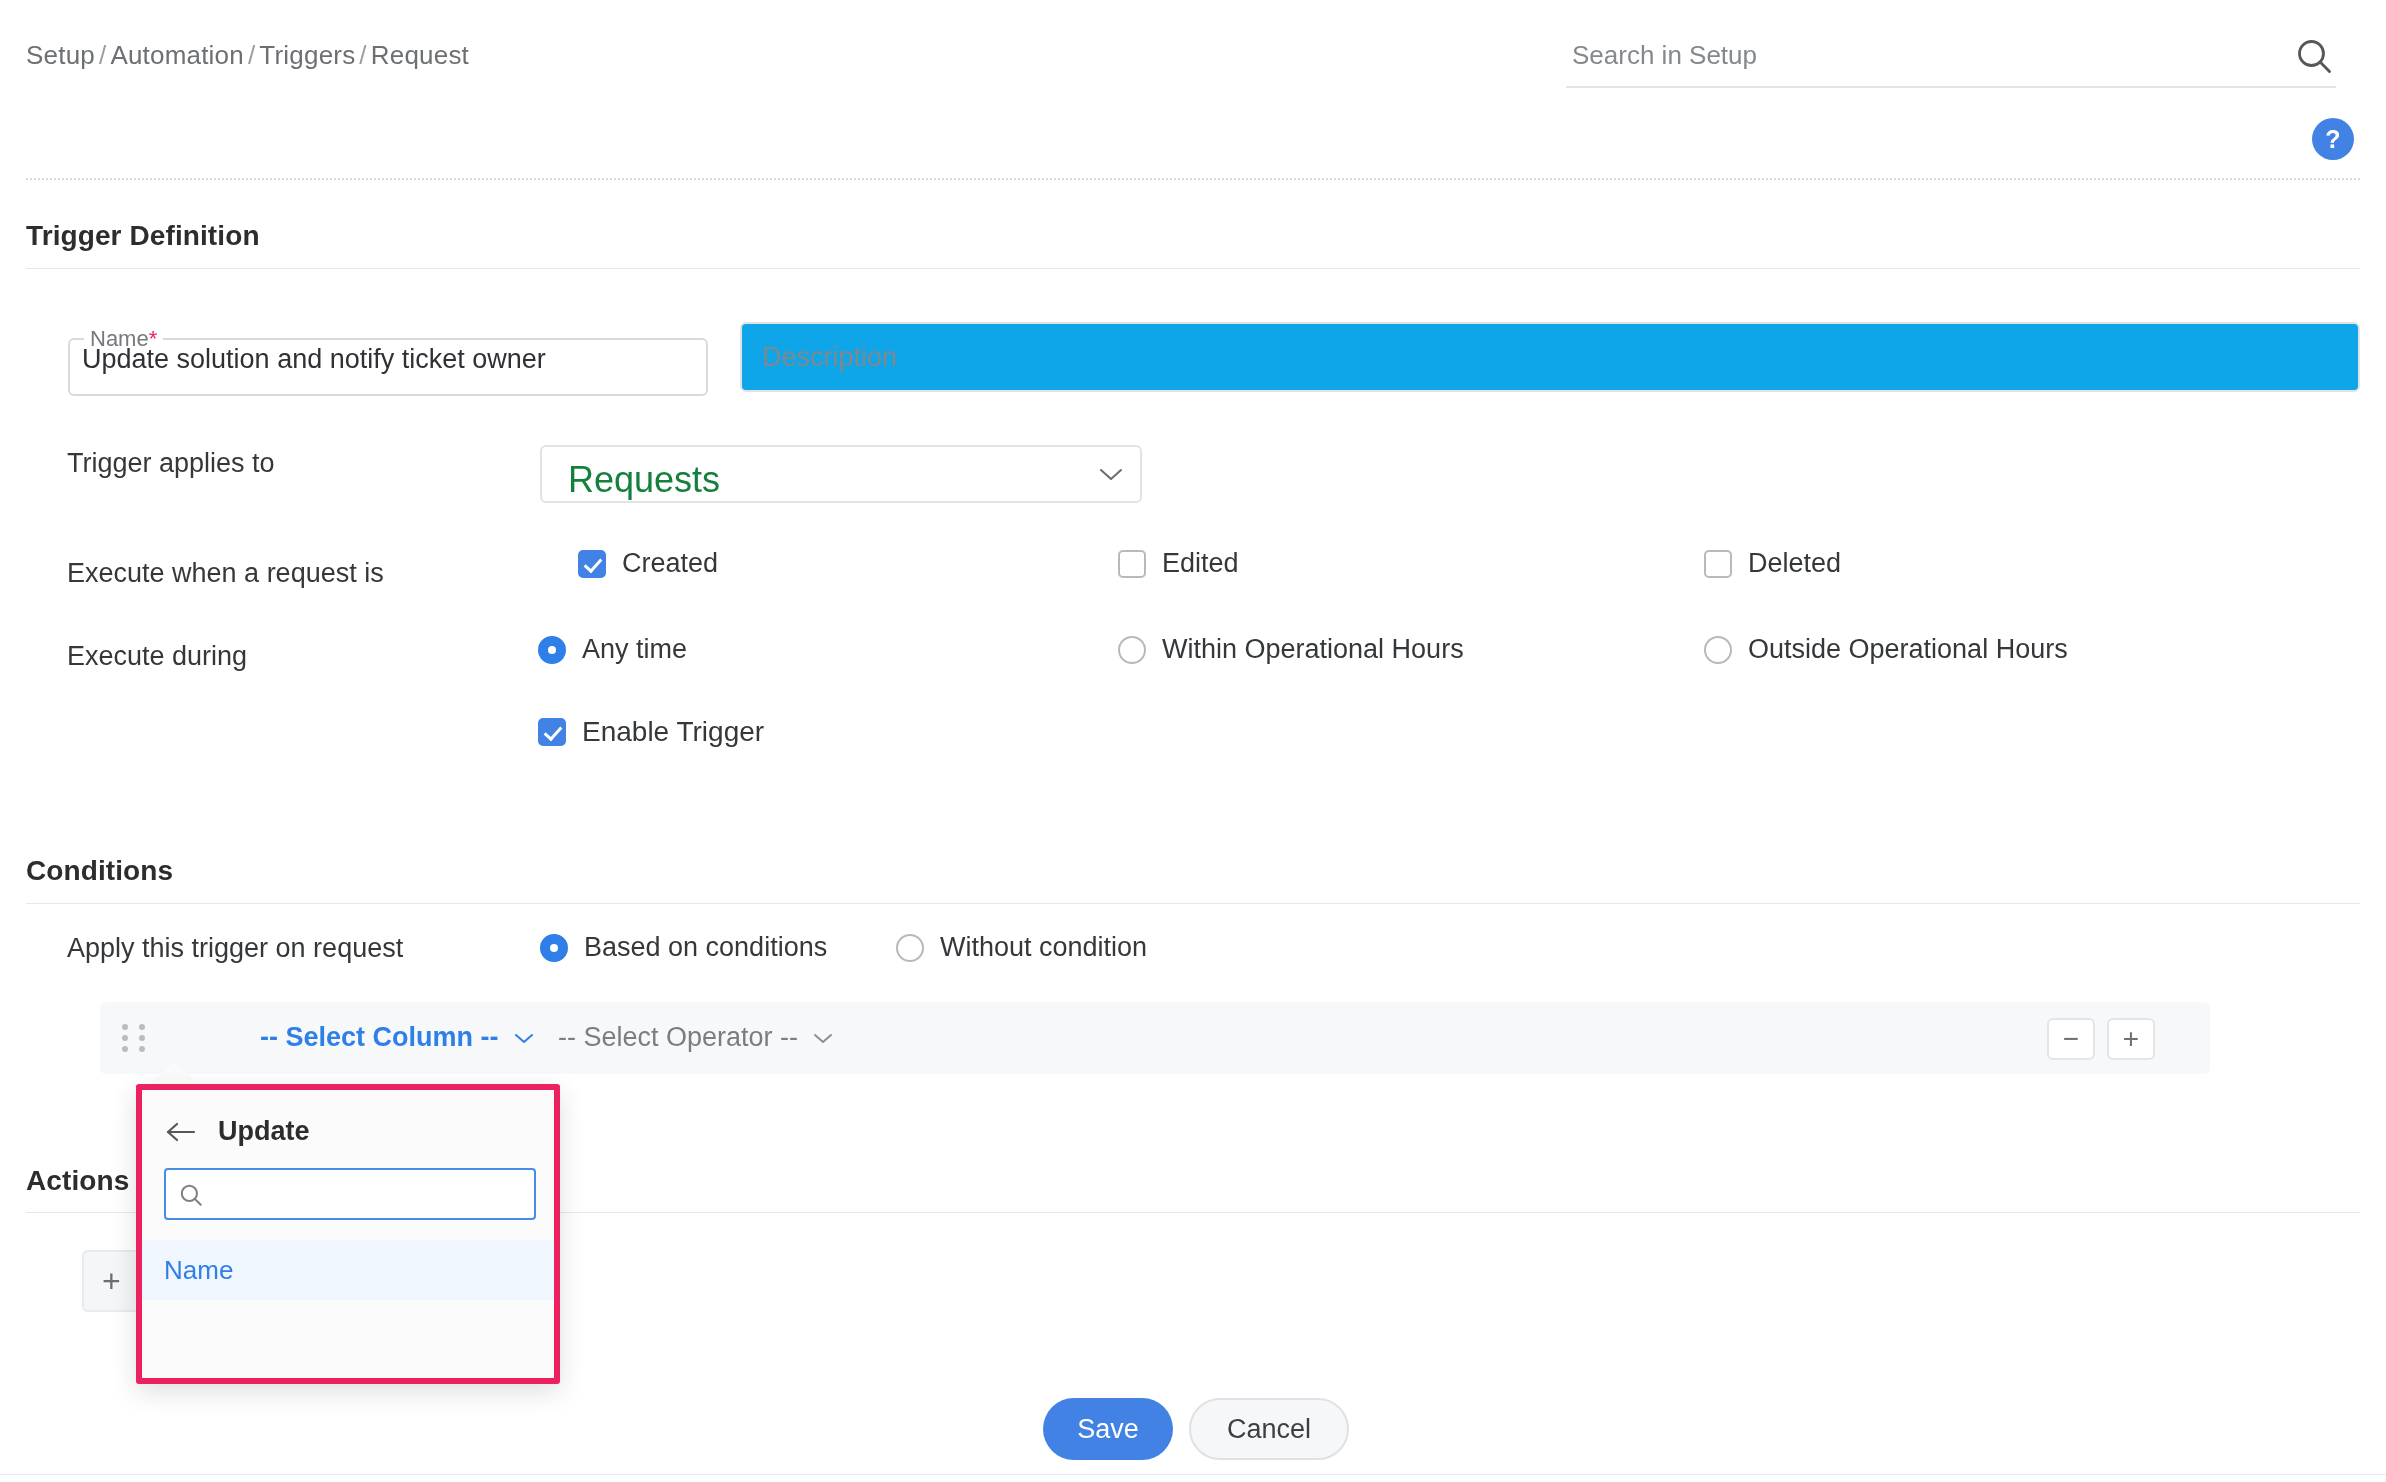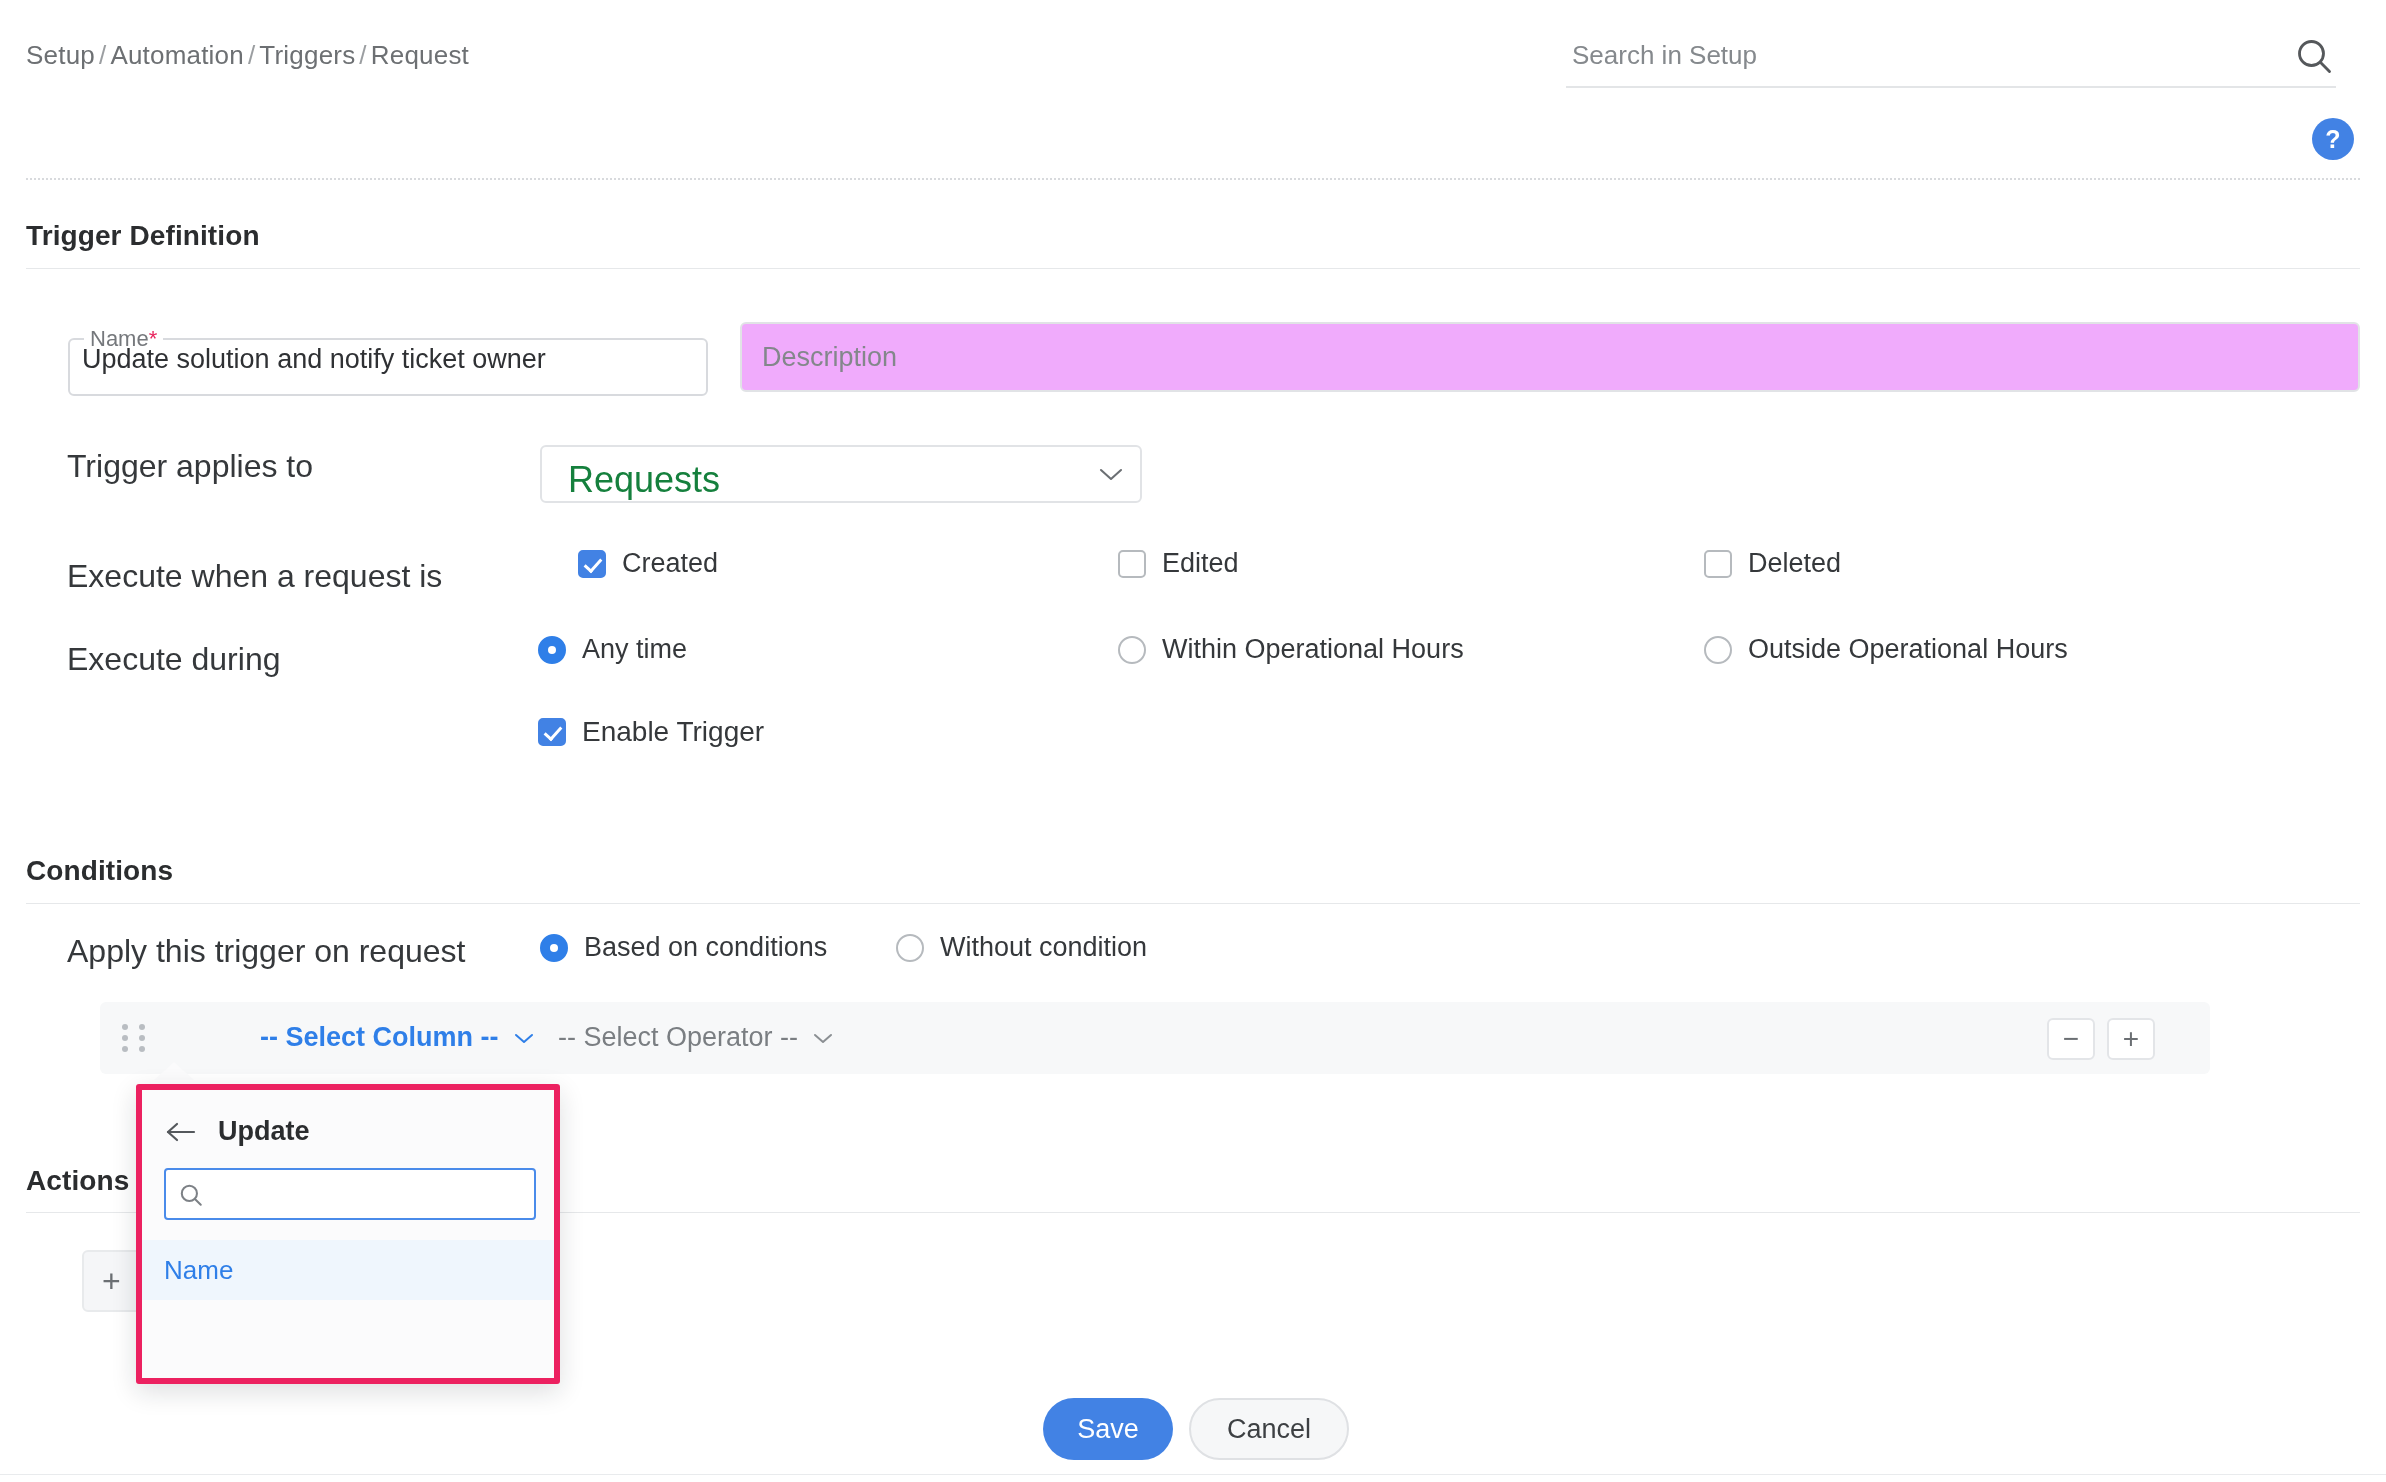--- a/index.html
+++ b/index.html
@@ -168,42 +168,42 @@
 
   
   .desc-field {
     position: absolute;
     left: 740px;
     top: 322px;
     width: 1620px;
     height: 70px;
     border: 2px solid #e1e3e6;
     border-radius: 6px;
-    background: #f0abfc;
+    background: #0ea5e9;
   }
   .desc-input {
     position: absolute;
     left: 20px;
     top: 0;
     width: 1580px;
     height: 66px;
     border: none;
     outline: none;
     background: transparent;
     font-family: "Liberation Sans", sans-serif;
     font-size: 27px;
     color: #2f3134;
   }
   .desc-input::placeholder { color: #83878b; }
 
   
   .row-label {
     position: absolute;
     left: 67px;
-    font-size: 32px;
+    font-size: 27px;
     color: #35383b;
     white-space: nowrap;
   }
   #lbl-applies   { top: 448px; }
   #lbl-execwhen  { top: 558px; }
   #lbl-execduring{ top: 641px; }
   #lbl-applytrig { top: 933px; }
 
   
   .sel-applies {

